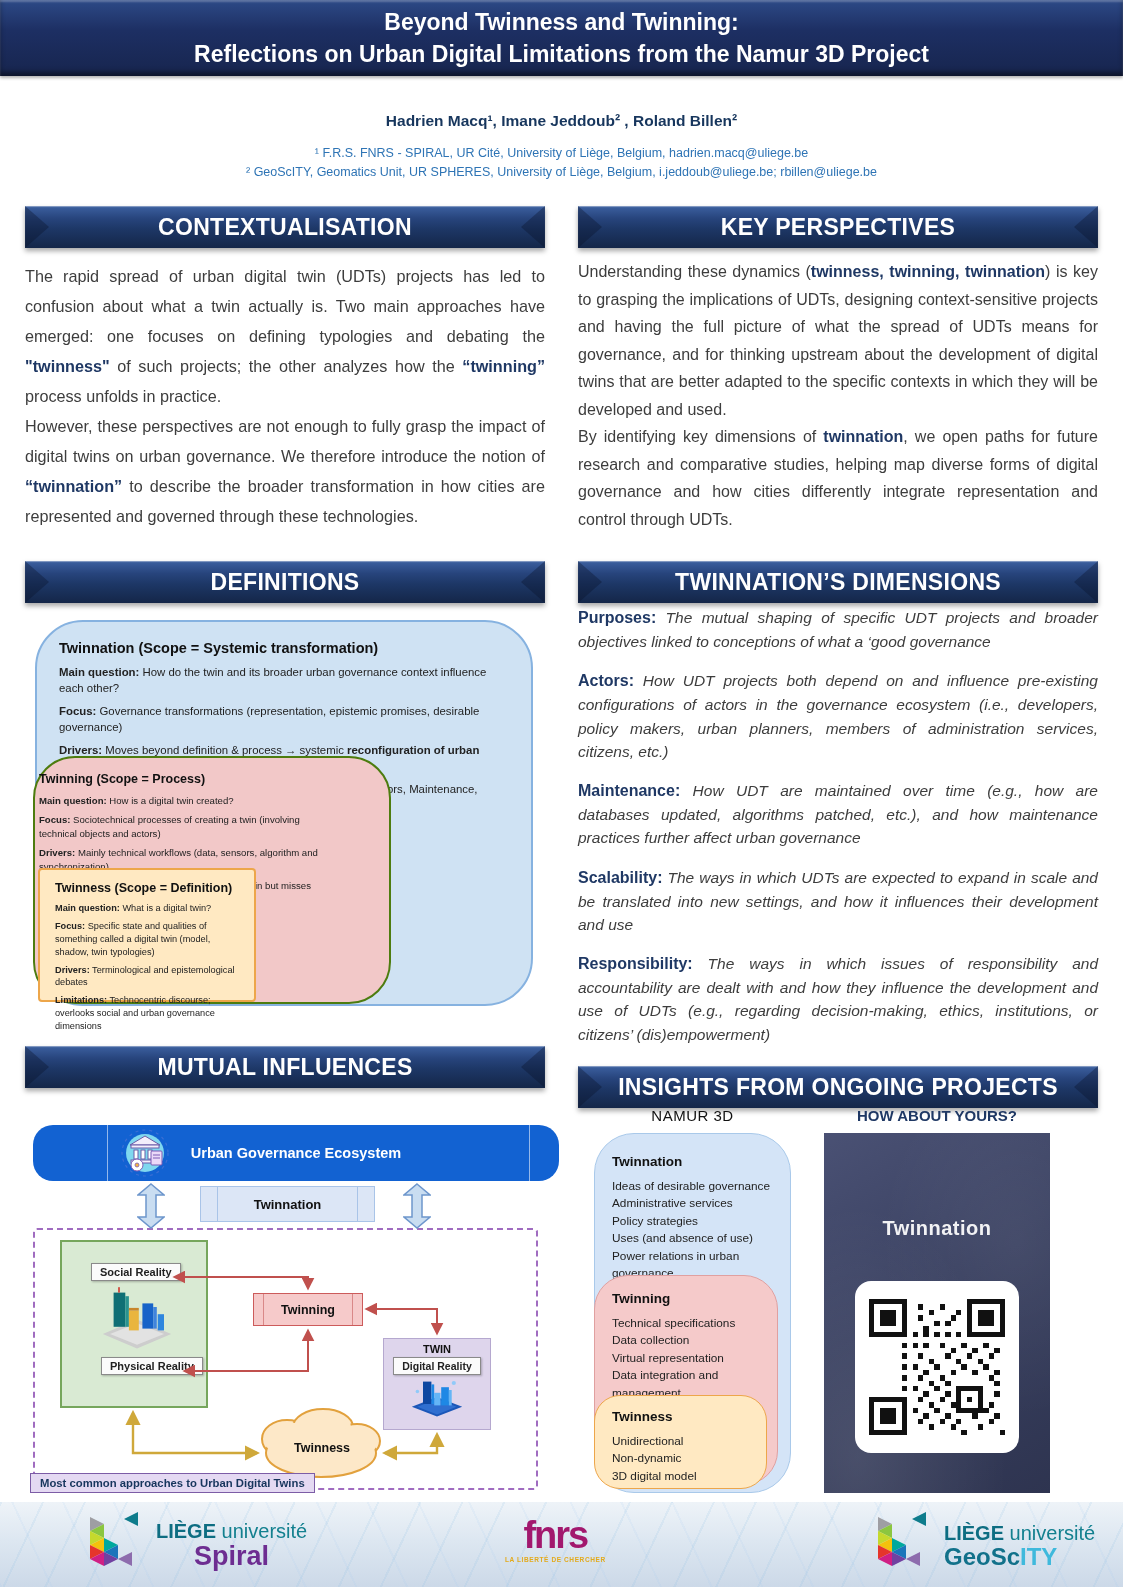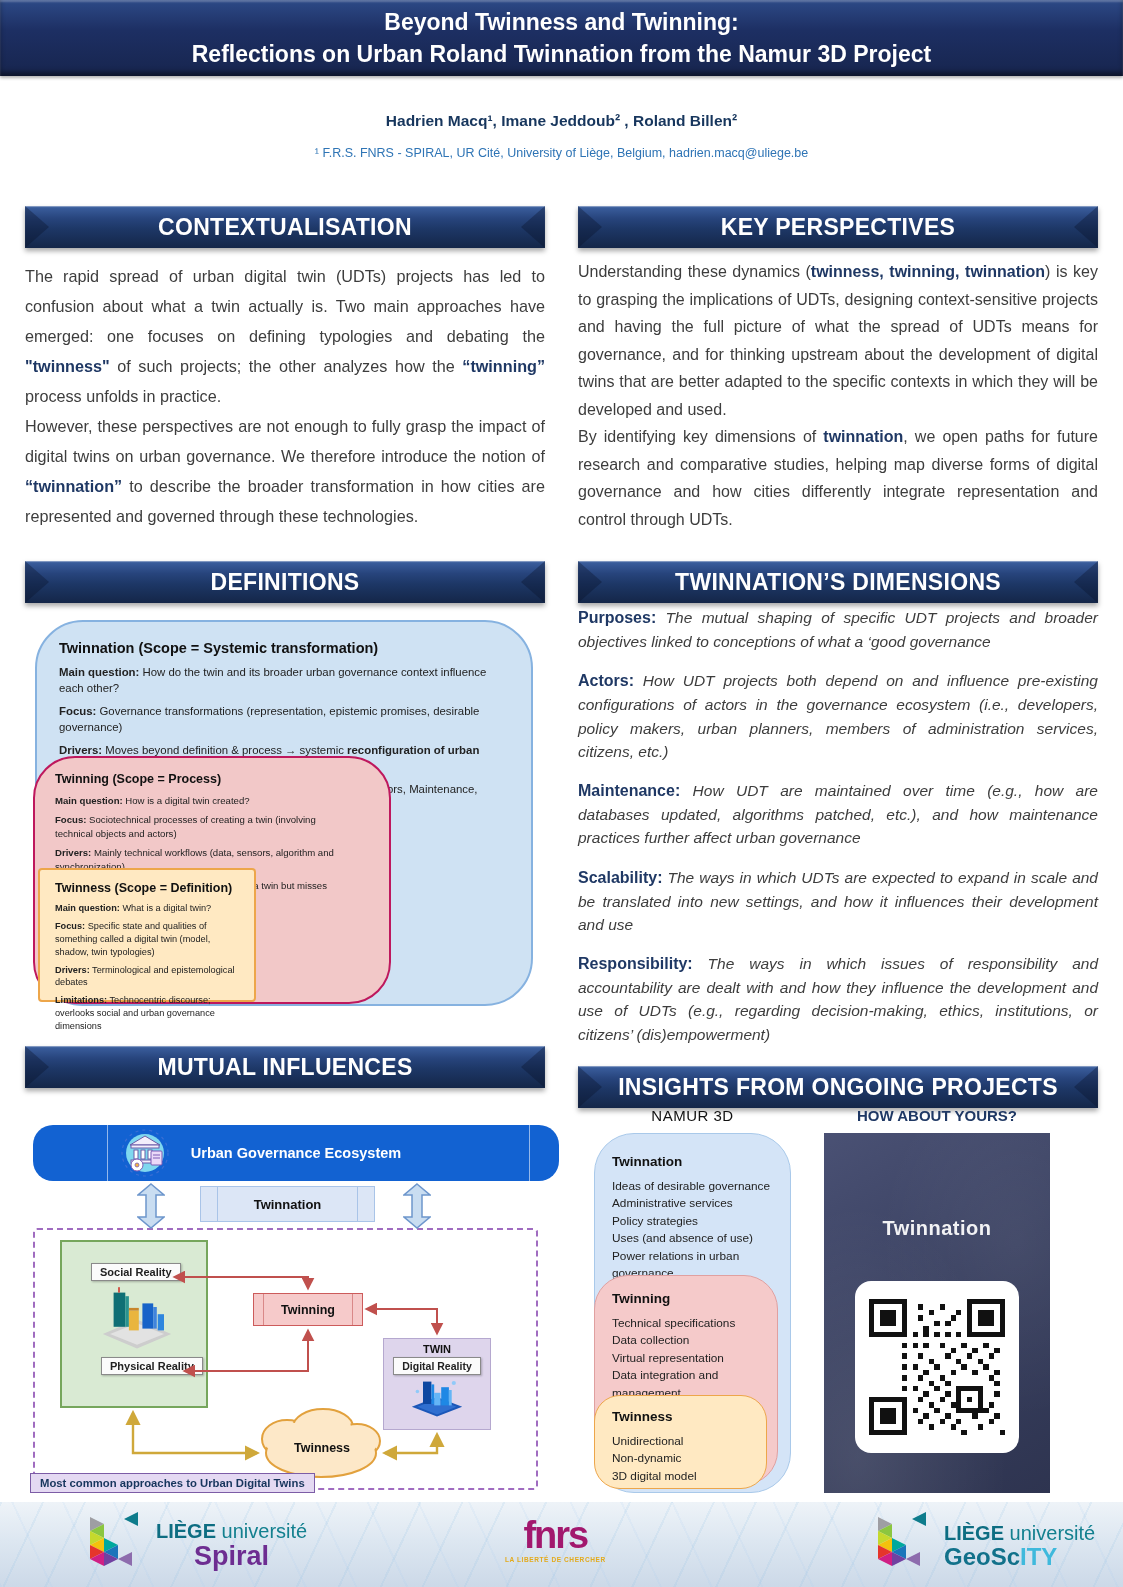--- a/index.html
+++ b/index.html
@@ -47,21 +47,21 @@
   
   .def-figure{ position:absolute; top:616px; left:0; width:520px; height:396px; }
   .def-outer{ position:absolute; left:10px; top:4px; width:498px; height:386px;
     background:#cfe2f3; border:2px solid #86b2e0; border-radius:48px; padding:18px 22px; }
   .def-title{ font-weight:bold; color:#111; }
   .def-outer .def-title{ font-size:14.5px; margin-bottom:9px; }
   .def-line{ color:#222; line-height:1.4; }
   .def-outer .def-line{ font-size:11.4px; margin-bottom:7px; }
   .def-line .lbl{ font-weight:bold; }
   .def-mid{ position:absolute; left:8px; top:140px; width:358px; height:248px;
-    background:#f2c8c8; border:2px solid #be185d; border-radius:42px; padding:14px 20px; }
+    background:#f2c8c8; border:2px solid #4d7c0f; border-radius:42px; padding:14px 4px; }
   .def-mid .def-title{ font-size:12.5px; margin-bottom:8px; }
   .def-mid .def-line{ font-size:9.6px; margin-bottom:6px; max-width:300px; }
   .def-inner{ position:absolute; left:13px; top:252px; width:218px; height:134px;
     background:#ffe9c2; border:2px solid #eda64a; border-radius:4px; padding:11px 15px; }
   .def-inner .def-title{ font-size:12.5px; margin-bottom:7px; }
   .def-inner .def-line{ font-size:9.2px; margin-bottom:5px; }
 
   
   .dims{ position:absolute; top:606px; left:0; width:520px; }
   .dim-entry{ margin-bottom:16px; text-align:justify; font-size:15.5px; line-height:1.5; color:#3d3d3d; font-style:italic; }
@@ -147,25 +147,26 @@
   .fnrs-word{ font-size:38px; font-weight:bold; color:#a2186e; letter-spacing:-2px; line-height:1; }
   .fnrs-tag{ font-size:6.5px; font-weight:bold; color:#e3aa1b; letter-spacing:.6px; margin-top:2px; }
 </style>
 </head>
 <body>
 
 <div class="poster">
 
   <header class="title-band">
     <div>Beyond Twinness and Twinning:</div>
-    <div>Reflections on Urban Roland Twinnation from the Namur 3D Project</div>
+    <div>Reflections on Urban Digital Limitations from the Namur 3D Project</div>
   </header>
 
   <div class="authors">Hadrien Macq¹, Imane Jeddoub² , Roland Billen²</div>
   <div class="affil affil1">¹  F.R.S. FNRS - SPIRAL, UR Cité, University of Liège, Belgium, hadrien.macq@uliege.be</div>
+  <div class="affil affil2">² GeoScITY, Geomatics Unit, UR SPHERES, University of Liège, Belgium, i.jeddoub@uliege.be; rbillen@uliege.be</div>
 
   <div class="col col-left">
 
     <div class="sec-bar" style="top:206px">
       <span>CONTEXTUALISATION</span>
     </div>
 
     <div class="body-text" style="top:262px">
       <p><span>The rapid spread of urban digital twin (UDTs) projects has led to confusion about what a twin actually is. Two main approaches have emerged: one focuses on defining typologies and debating the </span><span class="b-navy">"twinness"</span><span> of such projects; the other analyzes how the </span><span class="b-navy">“twinning”</span><span> process unfolds in practice.</span></p>
       <p><span>However, these perspectives are not enough to fully grasp the impact of digital twins on urban governance. We therefore introduce the notion of </span><span class="b-navy">“twinnation”</span><span> to describe the broader transformation in how cities are represented and governed through these technologies.</span></p>

